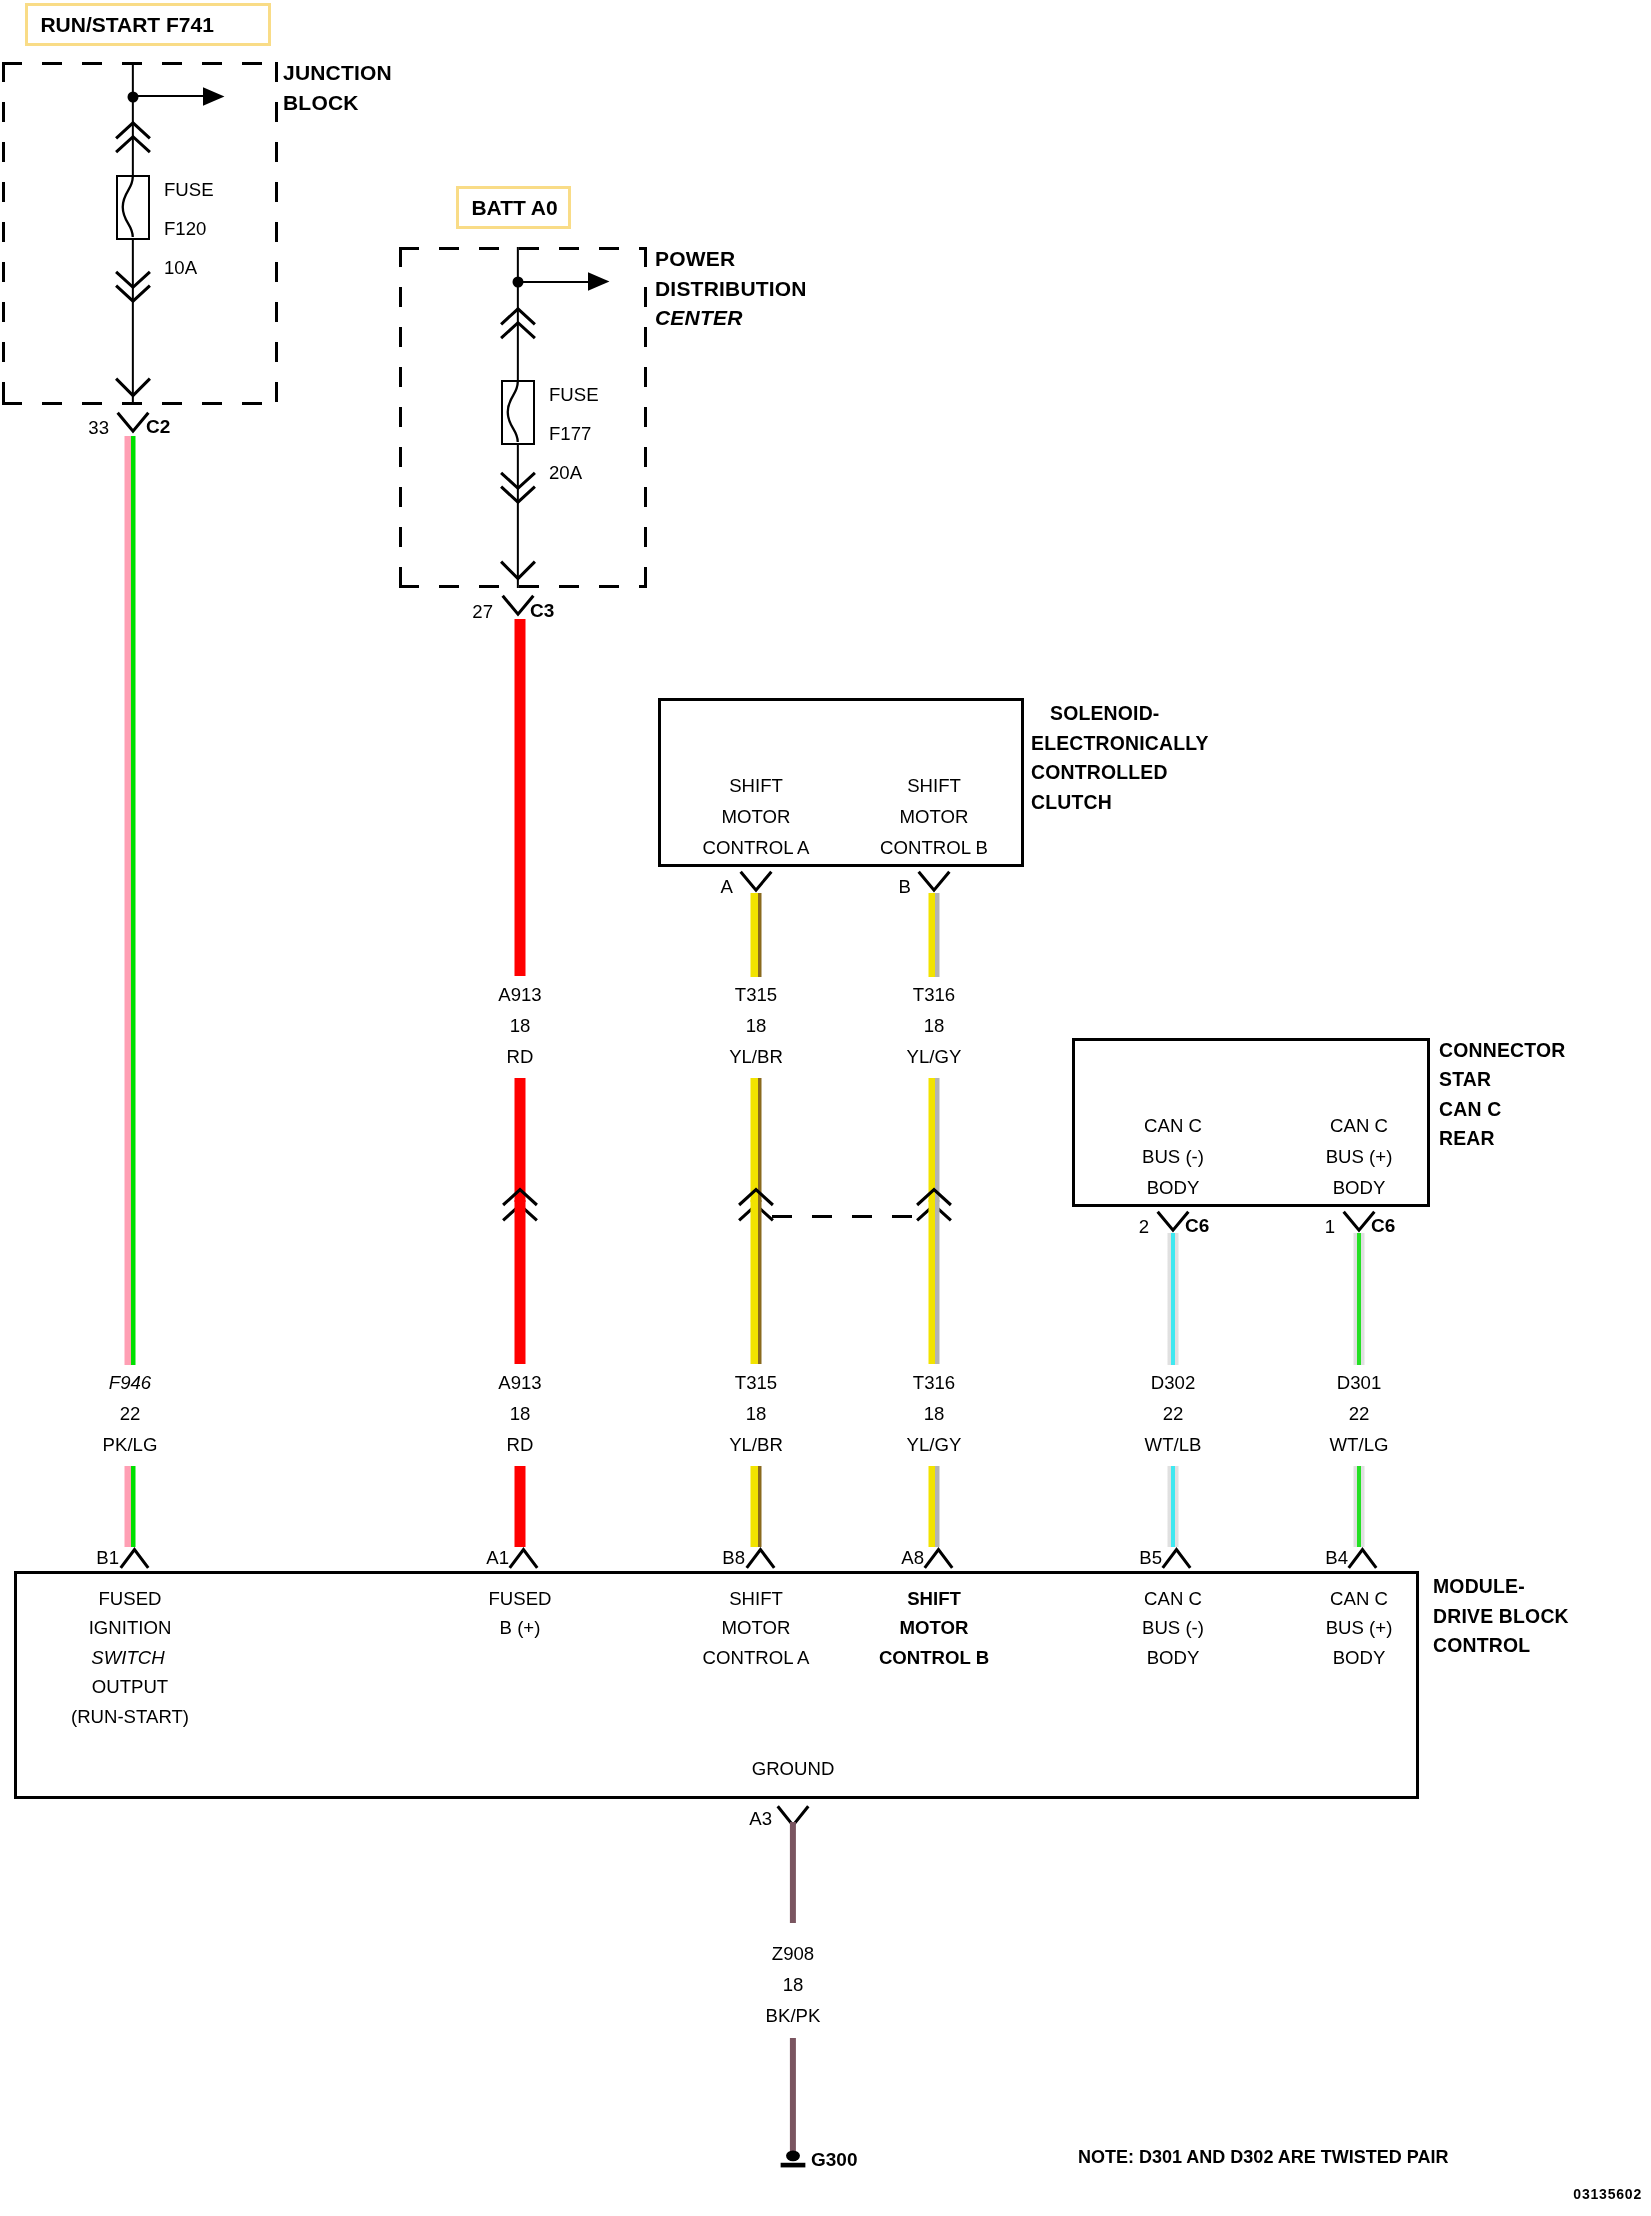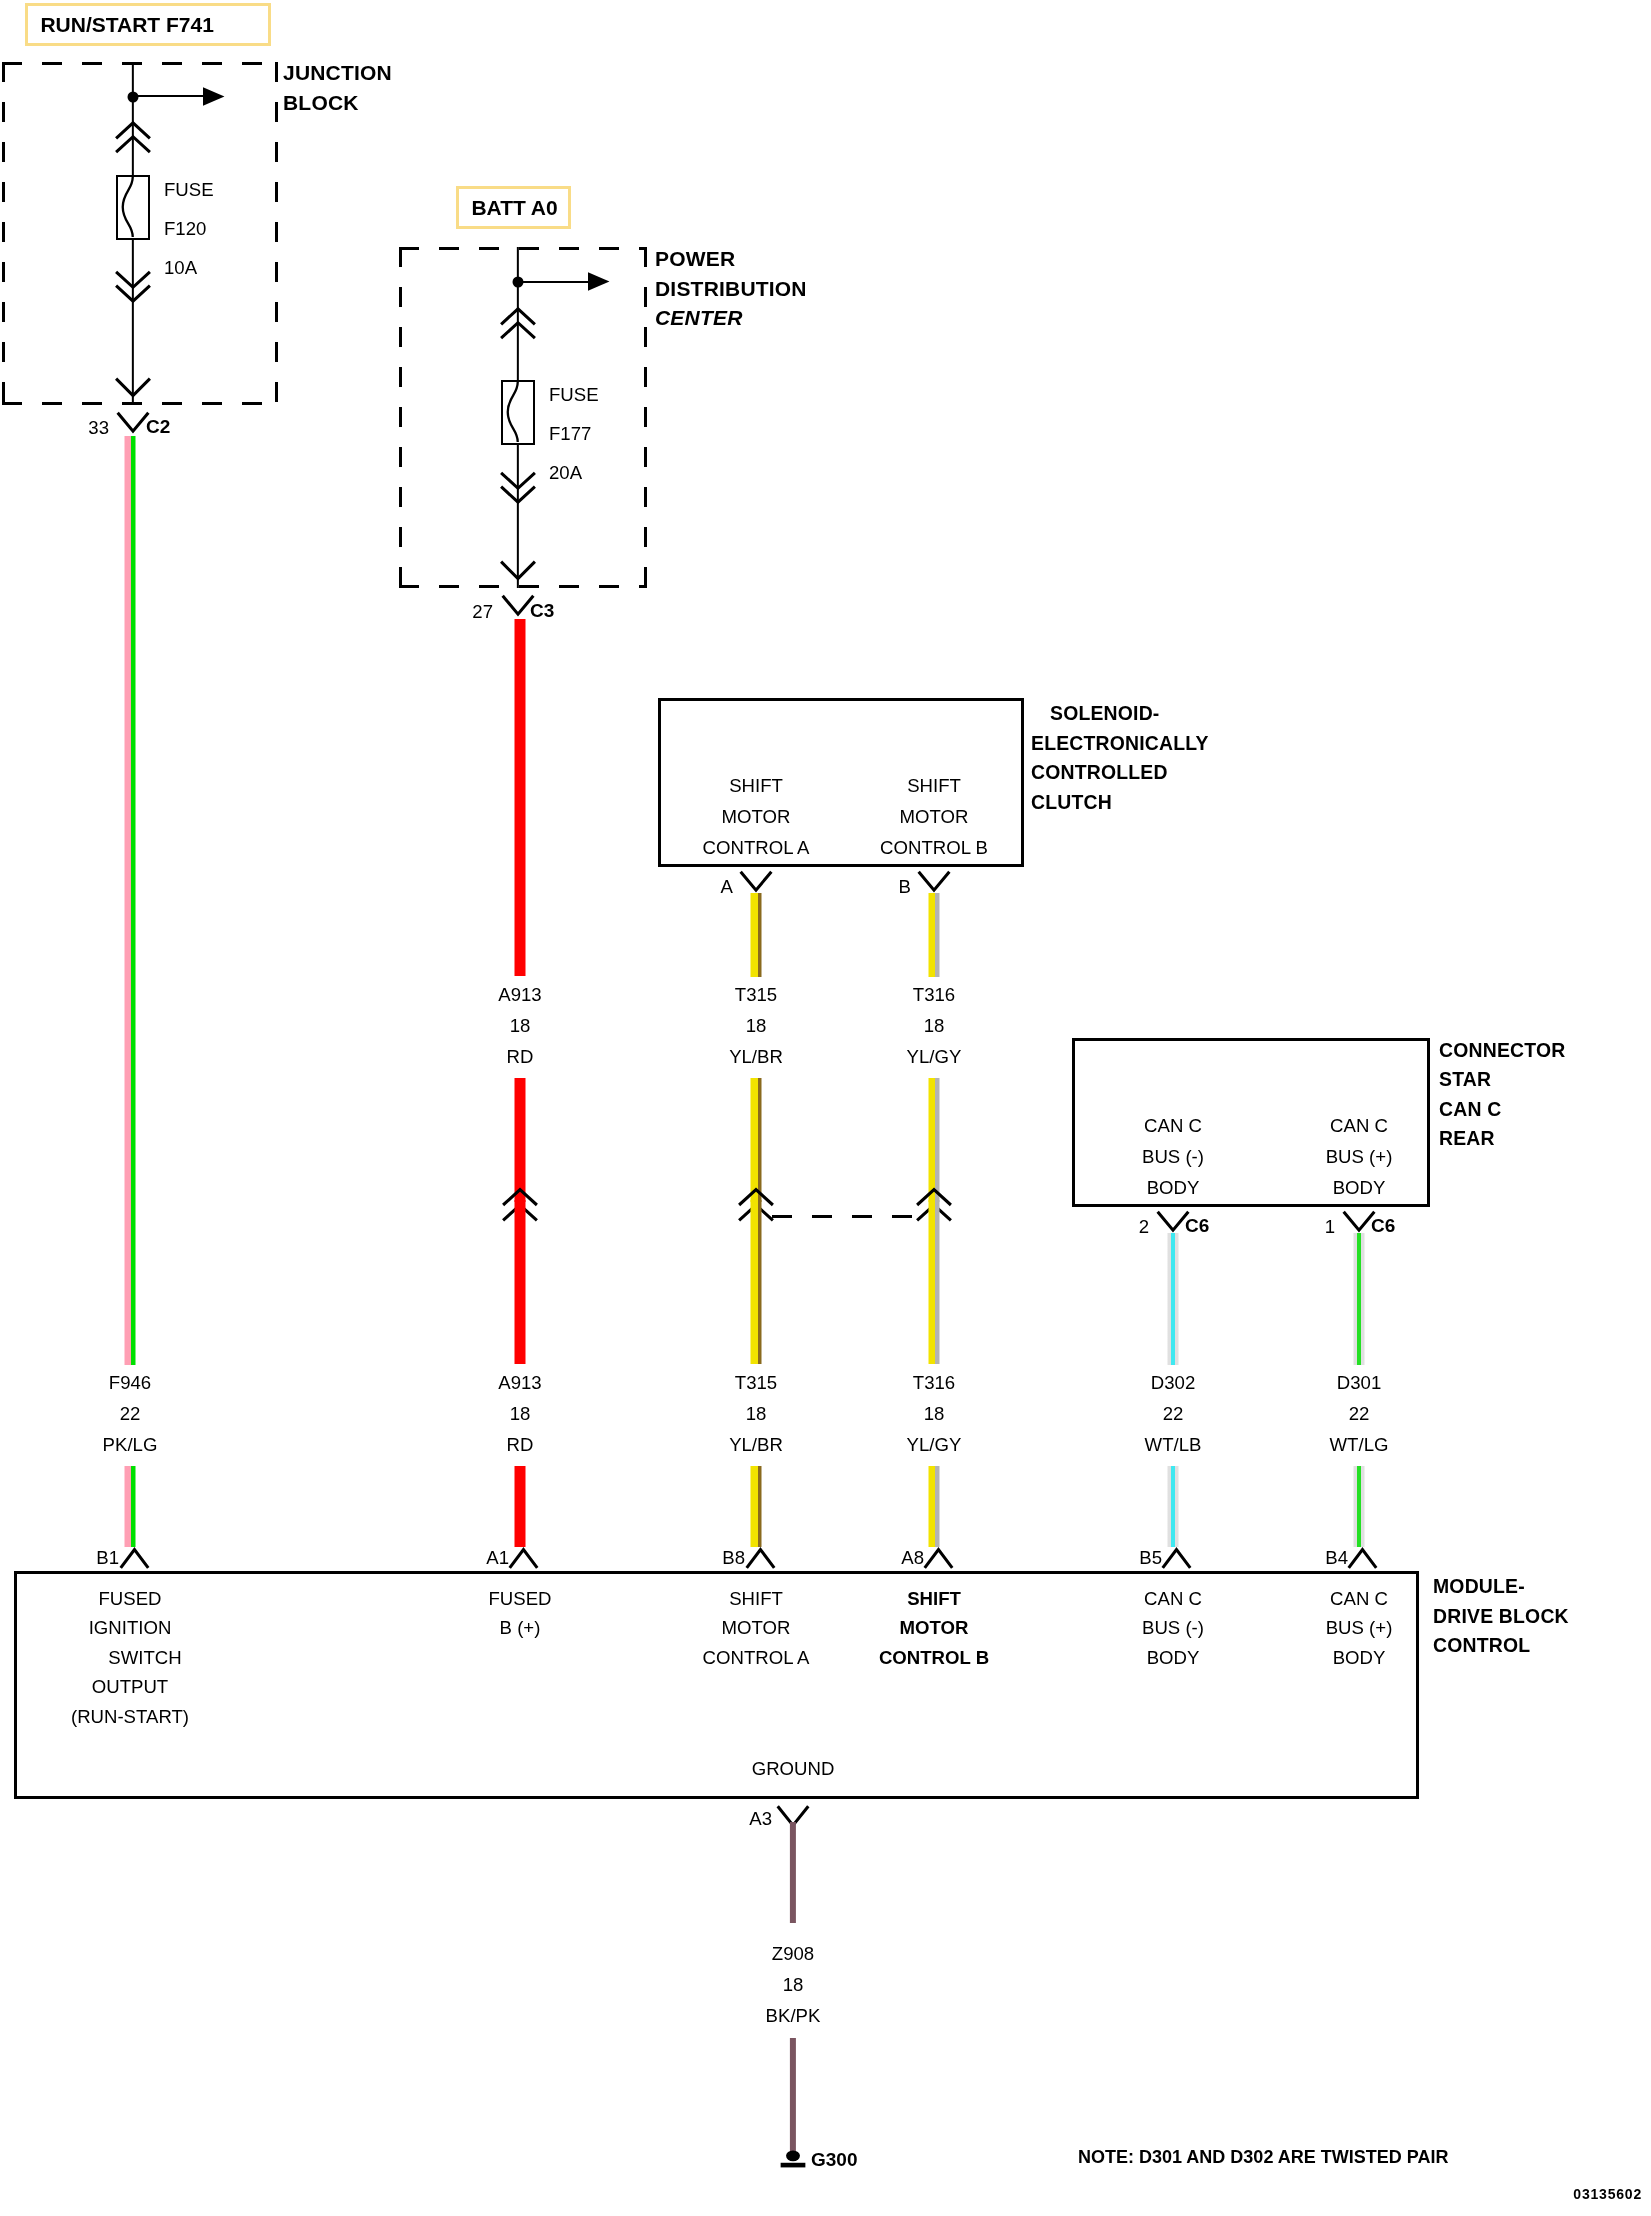--- a/index.html
+++ b/index.html
@@ -249,21 +249,21 @@
   </svg>
   <div class="t fs-pin r" style="left:1335px;top:1218px;">1</div>
   <div class="t fs-pinb" style="left:1371px;top:1216px;">C6</div>
 
   <div class="wire" style="left:1173px;top:1233px;width:11px;height:132px;
               background:linear-gradient(to right,#E0E0E0 0 3.9px,#3FE8F0 3.9px 7.8px,#E0E0E0 7.8px 11px);"></div>
 
   <div class="wire" style="left:1359px;top:1233px;width:11px;height:132px;
               background:linear-gradient(to right,#E0E0E0 0 3.9px,#24E024 3.9px 7.8px,#E0E0E0 7.8px 11px);"></div>
 
-  <div class="t fs-wire c" style="left:130px;top:1374px;">F946</div>
+  <div class="t fs-wire c" style="left:130px;top:1374px;font-style:italic;">F946</div>
   <div class="t fs-wire c" style="left:130px;top:1405px;">22</div>
   <div class="t fs-wire c" style="left:130px;top:1436px;">PK/LG</div>
 
   <div class="t fs-wire c" style="left:520px;top:1374px;">A913</div>
   <div class="t fs-wire c" style="left:520px;top:1405px;">18</div>
   <div class="t fs-wire c" style="left:520px;top:1436px;">RD</div>
 
   <div class="t fs-wire c" style="left:756px;top:1374px;">T315</div>
   <div class="t fs-wire c" style="left:756px;top:1405px;">18</div>
   <div class="t fs-wire c" style="left:756px;top:1436px;">YL/BR</div>
@@ -322,21 +322,21 @@
   </svg>
   <div class="t fs-pin r" style="left:1348px;top:1549px;">B4</div>
 
   <div class="solidbox" style="left:14px;top:1571px;width:1405px;height:228px;"></div>
   <div class="t fs-blk" style="left:1433px;top:1577px;">MODULE-</div>
   <div class="t fs-blk" style="left:1433px;top:1607px;">DRIVE BLOCK</div>
   <div class="t fs-blk" style="left:1433px;top:1636px;">CONTROL</div>
 
   <div class="t fs-lbl c" style="left:130px;top:1590px;">FUSED</div>
   <div class="t fs-lbl c" style="left:130px;top:1619px;">IGNITION</div>
-  <div class="t fs-lbl c" style="left:145px;top:1649px;">SWITCH</div>
+  <div class="t fs-lbl c" style="left:128px;top:1649px;font-style:italic;">SWITCH</div>
   <div class="t fs-lbl c" style="left:130px;top:1678px;">OUTPUT</div>
   <div class="t fs-lbl c" style="left:130px;top:1708px;">(RUN-START)</div>
 
   <div class="t fs-lbl c" style="left:520px;top:1590px;">FUSED</div>
   <div class="t fs-lbl c" style="left:520px;top:1619px;">B (+)</div>
 
   <div class="t fs-lbl c" style="left:756px;top:1590px;">SHIFT</div>
   <div class="t fs-lbl c" style="left:756px;top:1619px;">MOTOR</div>
   <div class="t fs-lbl c" style="left:756px;top:1649px;">CONTROL A</div>
 

